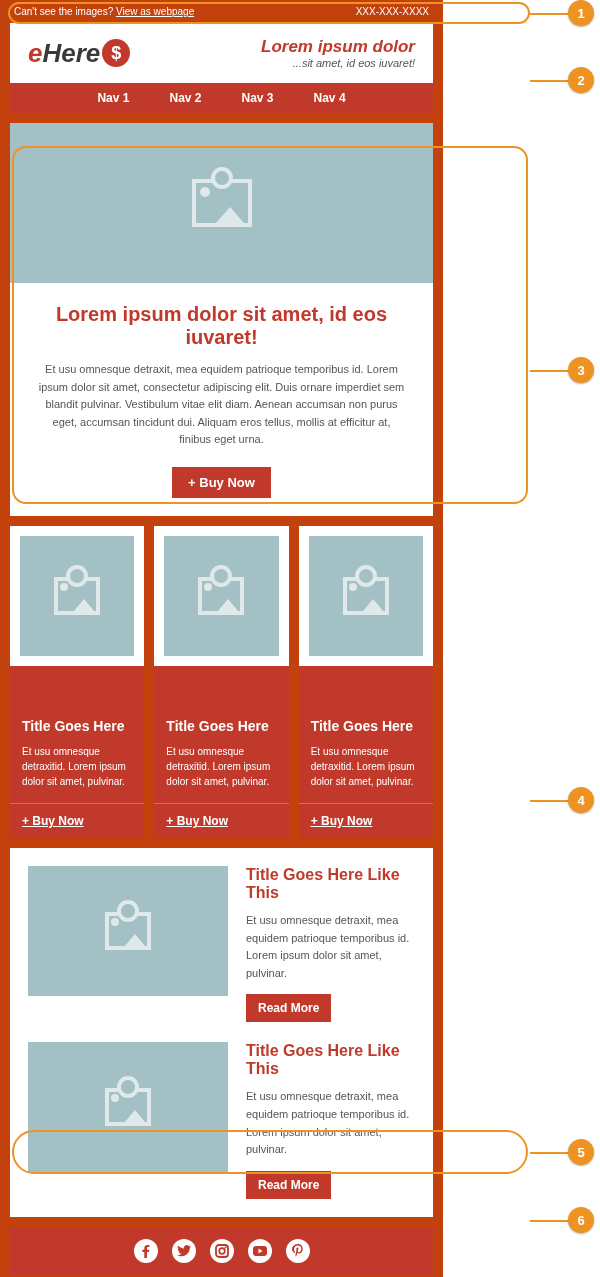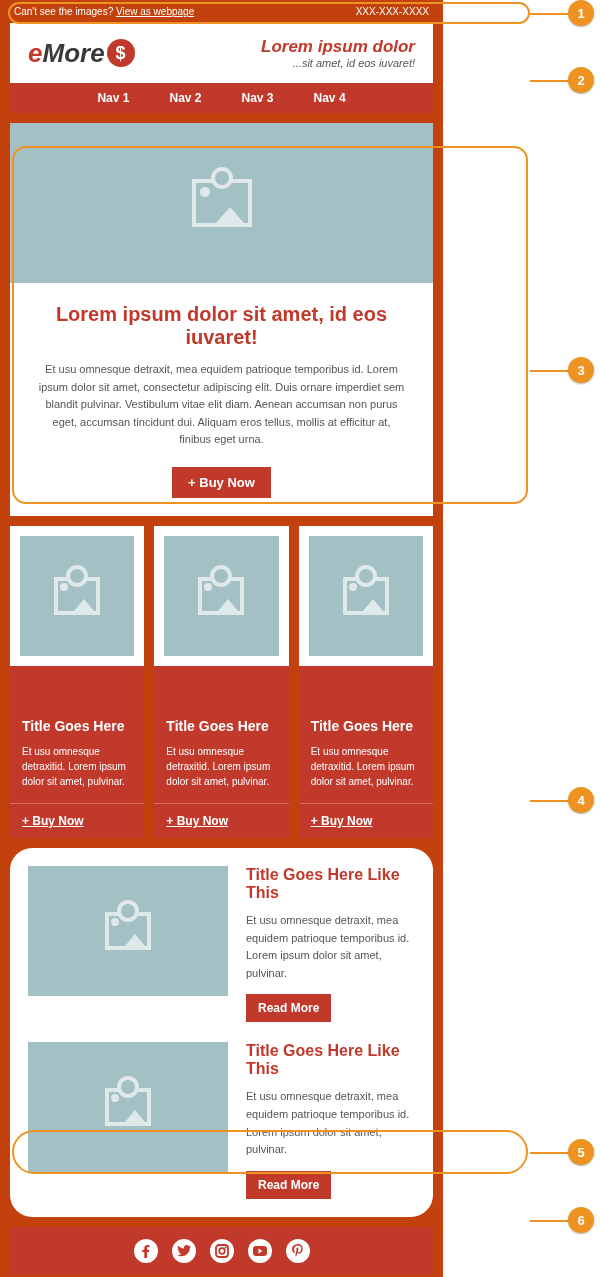--- a/index.html
+++ b/index.html
@@ -108,21 +108,21 @@
   .card-img .ph-inner1 { width: 8px; height: 8px; top: 6px; left: 6px; }
   .card-img .ph-inner2 { border-left-width: 10px; border-right-width: 10px; border-bottom-width: 12px; bottom: 4px; right: 6px; }
   .card-body { background: #c1392b; color: #fff; padding: 14px 12px; flex: 1; }
   .card-title { font-size: 14px; font-weight: bold; margin-bottom: 10px; margin-top: 38px; }
   .card-text { font-size: 10px; line-height: 1.5; }
   .card-buy {
     background: #c1392b; color: #fff; padding: 10px 12px;
     border-top: 1px solid #d66b61; font-size: 12px; font-weight: bold;
   }
   
-  .articles { background: #fff; margin: 8px 10px 10px; padding: 18px; border-radius: 22px; }
+  .articles { background: #fff; margin: 8px 10px 10px; padding: 18px; }
   .article { display: flex; gap: 18px; margin-bottom: 20px; }
   .article:last-child { margin-bottom: 0; }
   .article-img {
     width: 200px; height: 130px; background: #a3c1c4;
     display: flex; align-items: center; justify-content: center; flex-shrink: 0;
   }
   .article-img .ph-icon { width: 46px; height: 38px; }
   .article-img .ph-inner1 { width: 8px; height: 8px; top: 6px; left: 6px; }
   .article-img .ph-inner2 { border-left-width: 10px; border-right-width: 10px; border-bottom-width: 12px; bottom: 4px; right: 6px; }
   .article-body { flex: 1; }
@@ -169,21 +169,21 @@
     <div>
       <span>Can't see the images?</span>
       <a href="#">View as webpage</a>
     </div>
     <div>XXX-XXX-XXXX</div>
   </div>
 
   <div class="header">
     <div class="logo">
       <span class="e">e</span>
-        <span class="shop">More</span>
+        <span class="shop">Here</span>
       <span class="logo-circle">$</span>
     </div>
     <div class="tagline">
       <div class="tagline-title">Lorem ipsum dolor</div>
       <div class="tagline-sub">...sit amet, id eos iuvaret!</div>
     </div>
   </div>
 
   <div class="nav">
     <a href="#">Nav 1</a>

